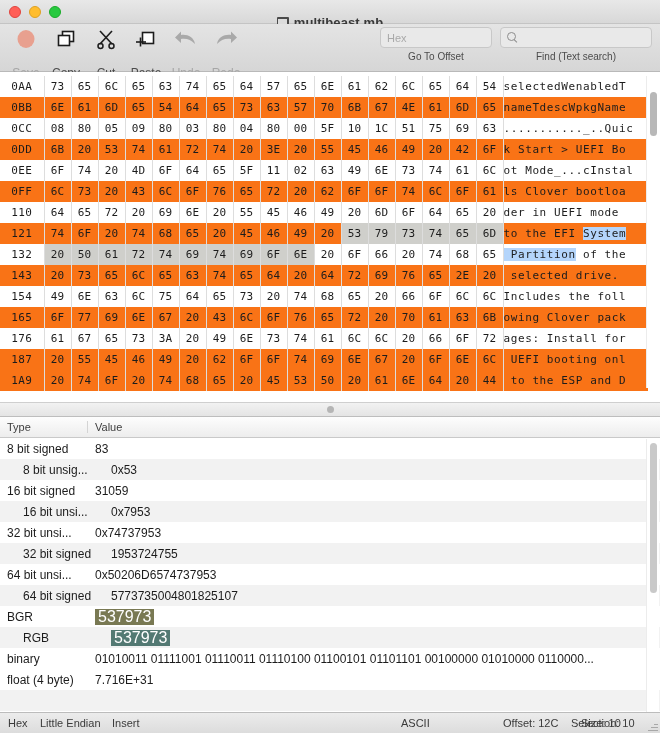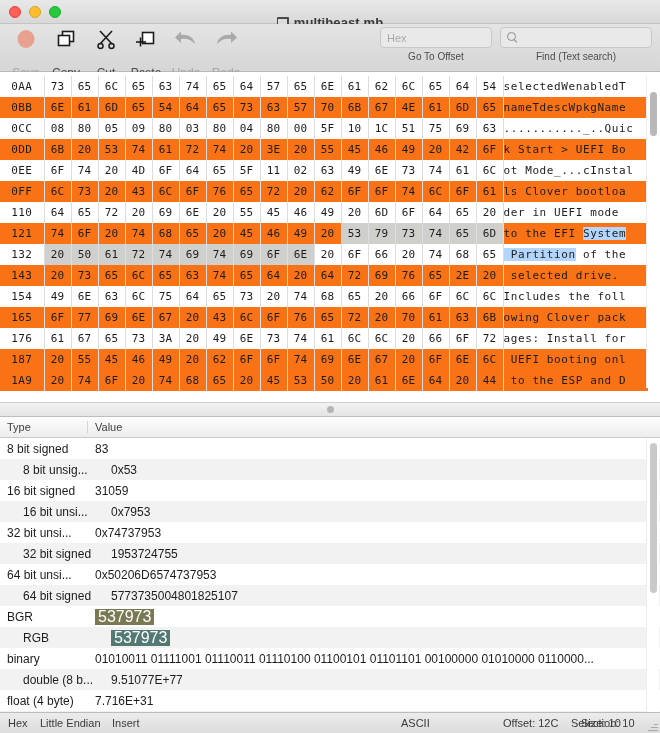--- a/index.html
+++ b/index.html
@@ -678,24 +678,20 @@
           <div class="c2"><span class="swatch" style="background: rgb(121, 121, 83);">537973</span></div>
         </div>
         <div class="irow alt">
           <div class="c1">RGB</div>
           <div class="c2"><span class="swatch" style="background: rgb(83, 121, 115);">537973</span></div>
         </div>
         <div class="irow">
           <div class="c1">binary</div>
           <div class="c2">01010011 01111001 01110011 01110100 01100101 01101101 00100000 01010000 0110000...</div>
         </div>
-        <div class="irow alt">
-          <div class="c1">double (8 b...</div>
-          <div class="c2">9.51077E+77</div>
-        </div>
         <div class="irow">
           <div class="c1">float (4 byte)</div>
           <div class="c2">7.716E+31</div>
         </div>
         <div class="irow alt"></div>
       </div>
     <div class="ins-scroll">
       <div class="ins-thumb"></div>
     </div>
   </div>

